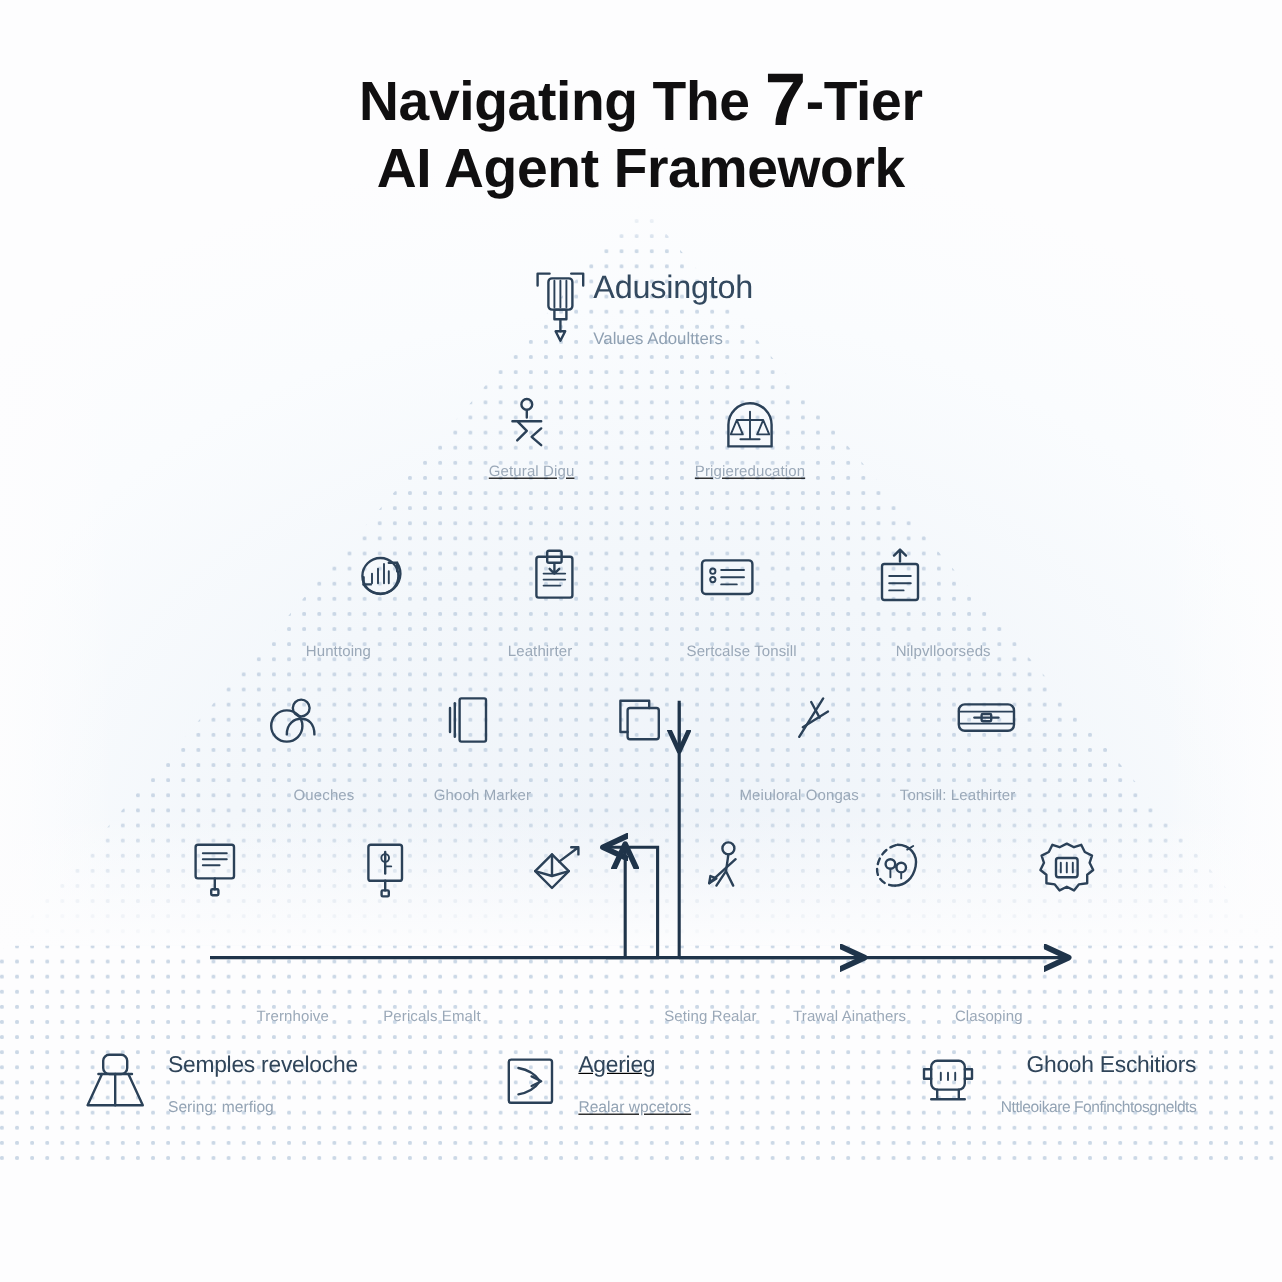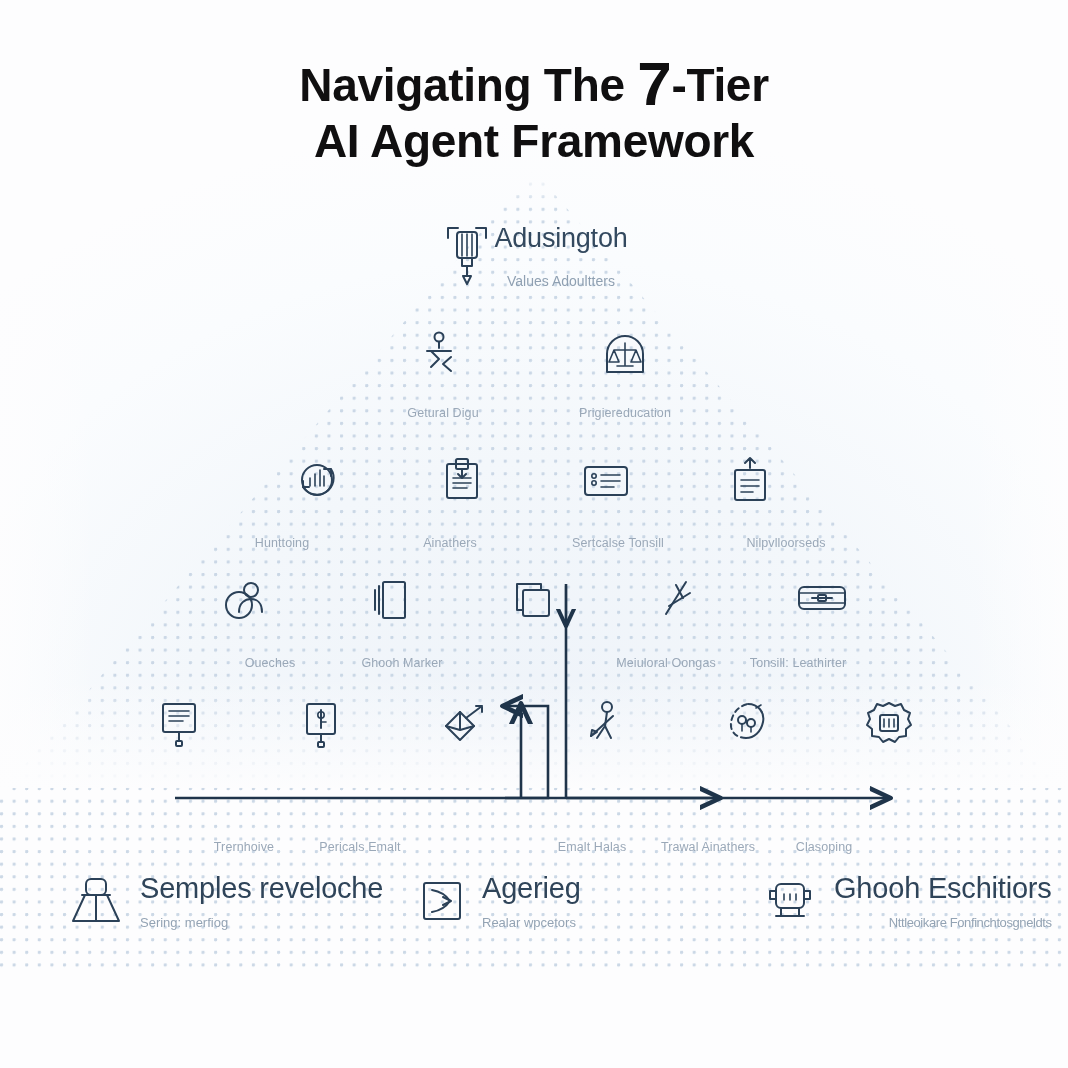--- a/index.html
+++ b/index.html
@@ -130,42 +130,41 @@
     color: #33495f;
     font-weight: normal;
     line-height: 30px;
     letter-spacing: -0.2px;
   }
   .apex-text .apex-sub {
     font-size: 14px;
     color: #8fa0b2;
     line-height: 20px;
     margin-top: 18px;
-    text-align: center;
   }
 
   
   .bottom-row {
     position: absolute;
     left: 0;
     top: 874px;
     width: 1068px;
     display: flex;
     z-index: 6;
   }
   .bottom-item {
     display: flex;
     align-items: center;
     gap: 16px;
   }
   .bi-1 { position: absolute; left: 68px; top: 0; }
-  .bi-2 { position: absolute; left: 418px; top: 0; }
+  .bi-2 { position: absolute; left: 418px; top: 0; text-decoration: underline; }
   .bi-3 { position: absolute; left: 762px; top: 0; text-align: right; }
   .bottom-title {
-    font-size: 29px;
+    font-size: 19px;
     color: #2f4459;
     line-height: 28px;
     letter-spacing: -0.2px;
     white-space: nowrap;
   }
   .bottom-sub {
     font-size: 13px;
     color: #93a3b4;
     line-height: 18px;
     margin-top: 12px;
@@ -262,21 +261,21 @@
     </div>
     <div class="slot">
       <span class="node-icon">
         <svg width="52" height="52" viewBox="0 0 52 52">
           <path class="icon-stroke" d="M8,44 L8,26 A18,18 0 0 1 44,26 L44,44 Z"></path>
           <path class="icon-stroke-thin" d="M26,15 L26,37 M15,22 L37,22 M15,22 L10,34 L20,34 Z M37,22 L32,34 L42,34 Z M18,38 L34,38"></path>
         </svg>
       </span>
     </div>
   </div>
-  <div class="lbl-row" style="top:406px; gap:86px;">
+  <div class="lbl-row" style="top:386px; gap:86px;text-decoration:underline;">
     <div class="slot">
         <span class="node-label">Getural Digu</span>
       </div>
     <div class="slot">
         <span class="node-label">Prigiereducation</span>
       </div>
   </div>
 
   <div class="tier" id="tier3">
     <div class="slot">
@@ -317,21 +316,21 @@
           <path class="icon-stroke" d="M25,12 L25,2 M20,7 L25,2 L30,7"></path>
         </svg>
       </span>
     </div>
   </div>
   <div class="lbl-row" style="top:536px; gap:72px;">
     <div class="slot">
         <span class="node-label">Hunttoing</span>
       </div>
     <div class="slot">
-        <span class="node-label">Ainathers</span>
+        <span class="node-label">Leathirter</span>
       </div>
     <div class="slot">
         <span class="node-label">Sertcalse Tonsill</span>
       </div>
     <div class="slot">
         <span class="node-label">Nilpvlloorseds</span>
       </div>
   </div>
 
   <div class="tier" id="tier4">
@@ -468,21 +467,21 @@
     <div class="slot">
         <span class="node-label">Trernhoive</span>
       </div>
     <div class="slot">
         <span class="node-label">Pericals Emalt</span>
       </div>
     <div class="slot">
         <span class="node-label"></span>
       </div>
     <div class="slot">
-        <span class="node-label">Emalt Halas</span>
+        <span class="node-label">Seting Realar</span>
       </div>
     <div class="slot">
         <span class="node-label">Trawal Ainathers</span>
       </div>
     <div class="slot">
         <span class="node-label">Clasoping</span>
       </div>
   </div>
 
   <div class="bottom-row">

